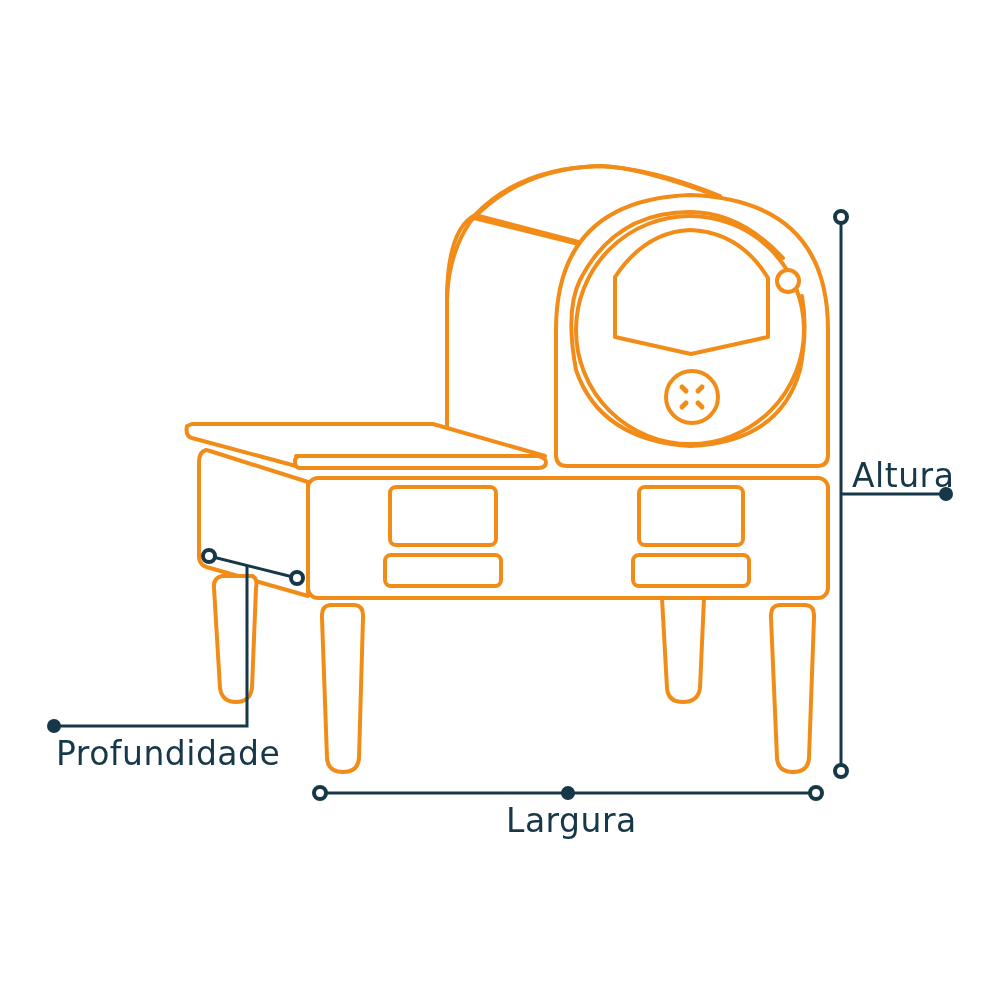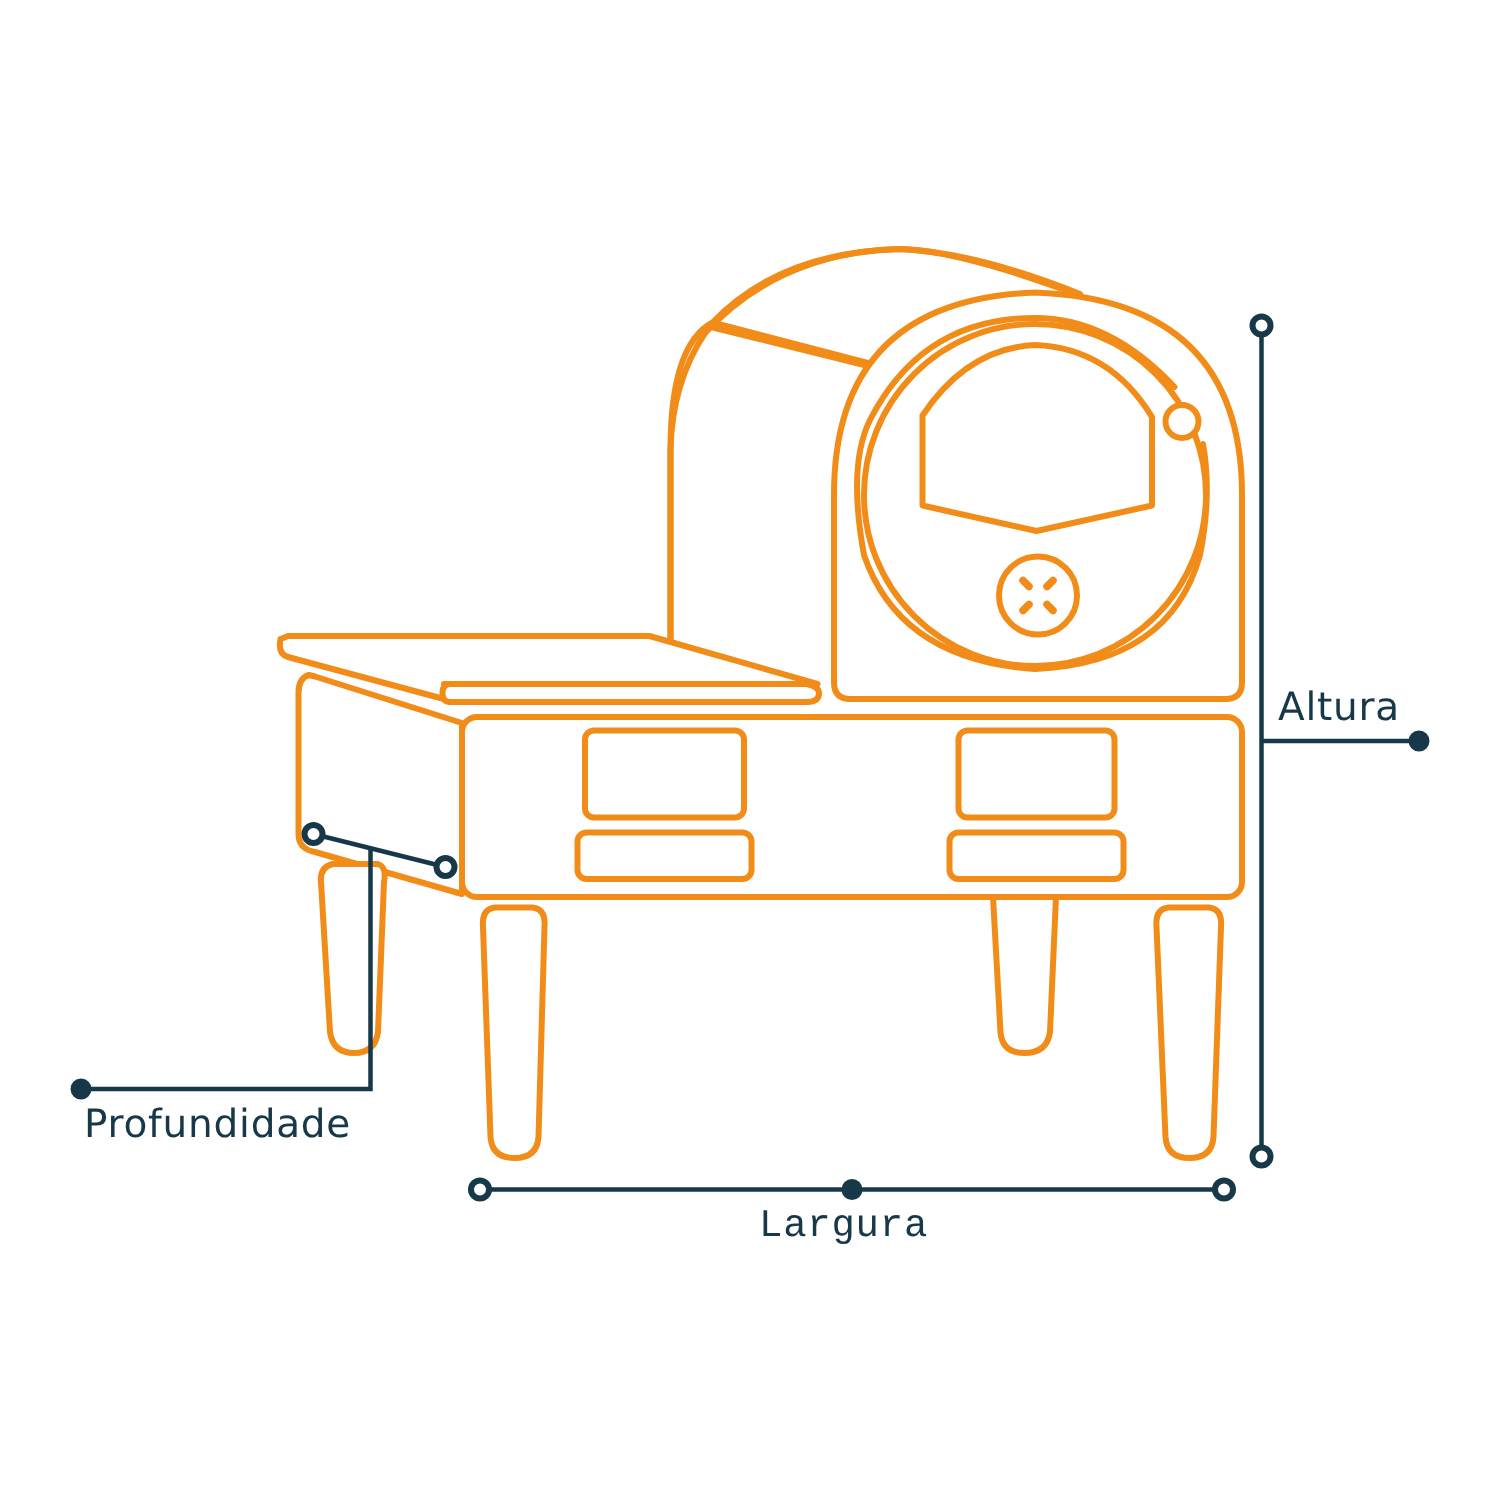--- a/index.html
+++ b/index.html
@@ -1,28 +1,28 @@
 <!DOCTYPE html>
 <html><head>
   <meta charset="utf-8">
   <style>
     html, body { margin: 0; padding: 0; background: #ffffff; }
     body { width: 1000px; height: 1000px; position: relative; overflow: hidden; }
     #canvas { position: absolute; left: 0; top: 0; width: 1000px; height: 1000px; }
     .label {
       position: absolute;
       font-family: "DejaVu Sans", sans-serif;
-      font-size: 26px;
+      font-size: 33px;
       letter-spacing: 0.5px;
       color: #163848;
       white-space: nowrap;
       line-height: 1;
     }
     #label-altura { left: 852px; top: 459px; }
-    #label-largura { left: 506px; top: 804px; font-family: Liberation Mono, monospace; }
+    #label-largura { left: 506px; top: 804px; }
     #label-profundidade { left: 56px; top: 737px; }
   </style>
 </head>
 <body>
 
 <svg id="canvas" viewBox="0 0 1000 1000" xmlns="http://www.w3.org/2000/svg">
   <g fill="#ffffff" stroke="#F28C18" stroke-width="4" stroke-linejoin="round" stroke-linecap="round">
 
     <path d="M447 428 L447 300 Q447 230 475 215 Q520 168 600 166 Q650 168 720 196 L590 245 L475 215"></path>
     <path fill="none" d="M474 218 L587 246"></path>

